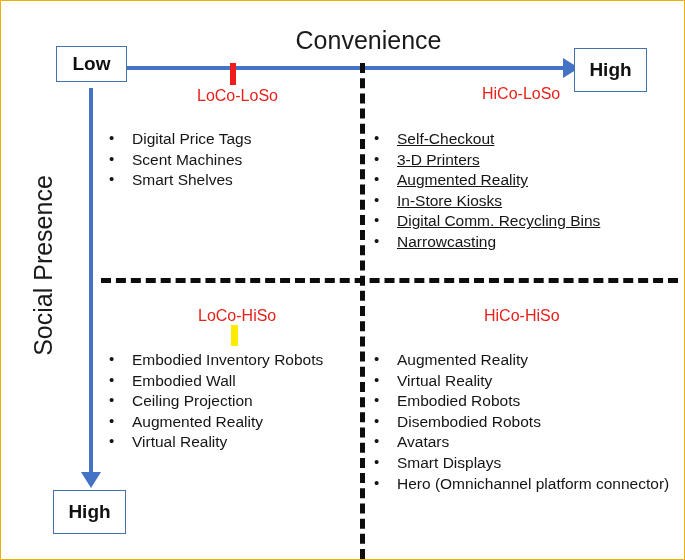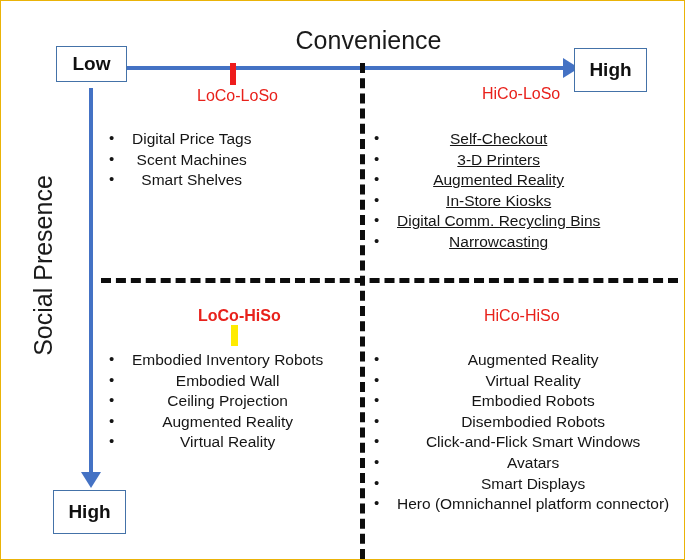--- a/index.html
+++ b/index.html
@@ -107,38 +107,37 @@
 
   
   .quad-label {
     position: absolute;
     font-size: 16px;
     color: #e8211b;
     white-space: nowrap;
   }
   #label-loco-loso { left: 196px; top: 86px; }
   #label-hico-loso { left: 481px; top: 84px; }
-  #label-loco-hiso { left: 197px; top: 306px; font-weight: bold; }
+  #label-loco-hiso { left: 197px; top: 306px; }
   #label-hico-hiso { left: 483px; top: 306px; }
 
   
   .marker-bar { position: absolute; }
   #marker-red    { left: 229px; top: 62px;  width: 6px;  height: 22px; background: #ee1c1c; }
   #marker-yellow { left: 230px; top: 324px; width: 7px;  height: 21px; background: #ffeb00; }
 
   
   .bullet-list {
     position: absolute;
     list-style: none;
     margin: 0;
     padding: 0;
     font-size: 15.5px;
     color: #151515;
     line-height: 20.6px;
-    text-align: center;
   }
   .bullet-list li {
     position: relative;
     padding-left: 25px;
     white-space: nowrap;
   }
   .bullet-list li::before {
     content: "\2022";
     position: absolute;
     left: 2px;
@@ -197,19 +196,18 @@
       <li>Embodied Wall</li>
       <li>Ceiling Projection</li>
       <li>Augmented Reality</li>
       <li>Virtual Reality</li>
     </ul>
   <ul class="bullet-list" id="list-hico-hiso">
       <li>Augmented Reality</li>
       <li>Virtual Reality</li>
       <li>Embodied Robots</li>
       <li>Disembodied Robots</li>
-      <li>Click-and-Flick Smart Windows</li>
       <li>Avatars</li>
       <li>Smart Displays</li>
       <li>Hero (Omnichannel platform connector)</li>
     </ul>
 
 </div>
 
 </body></html>

